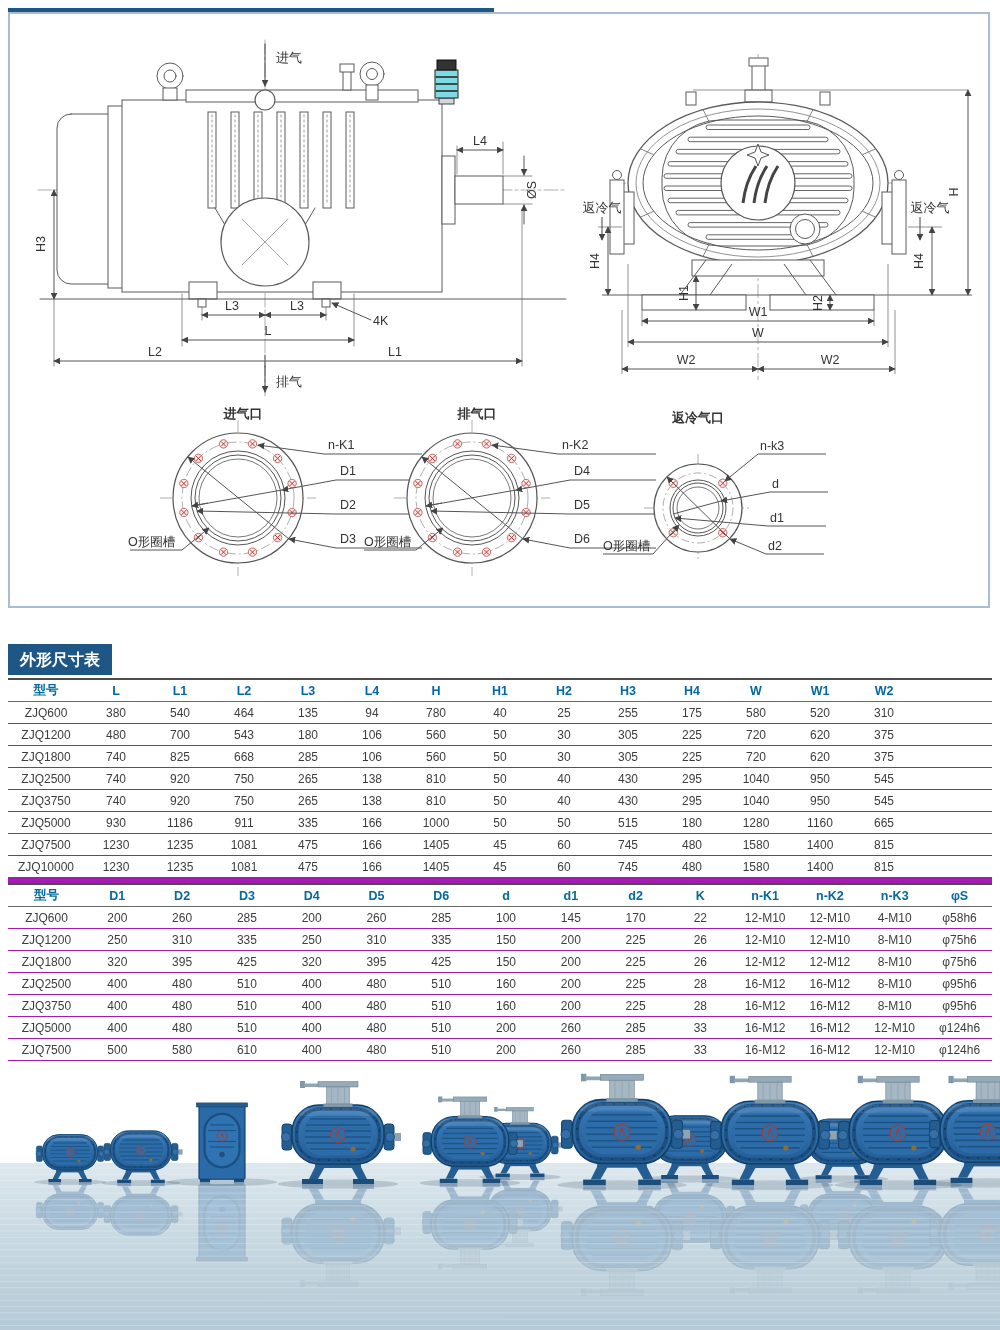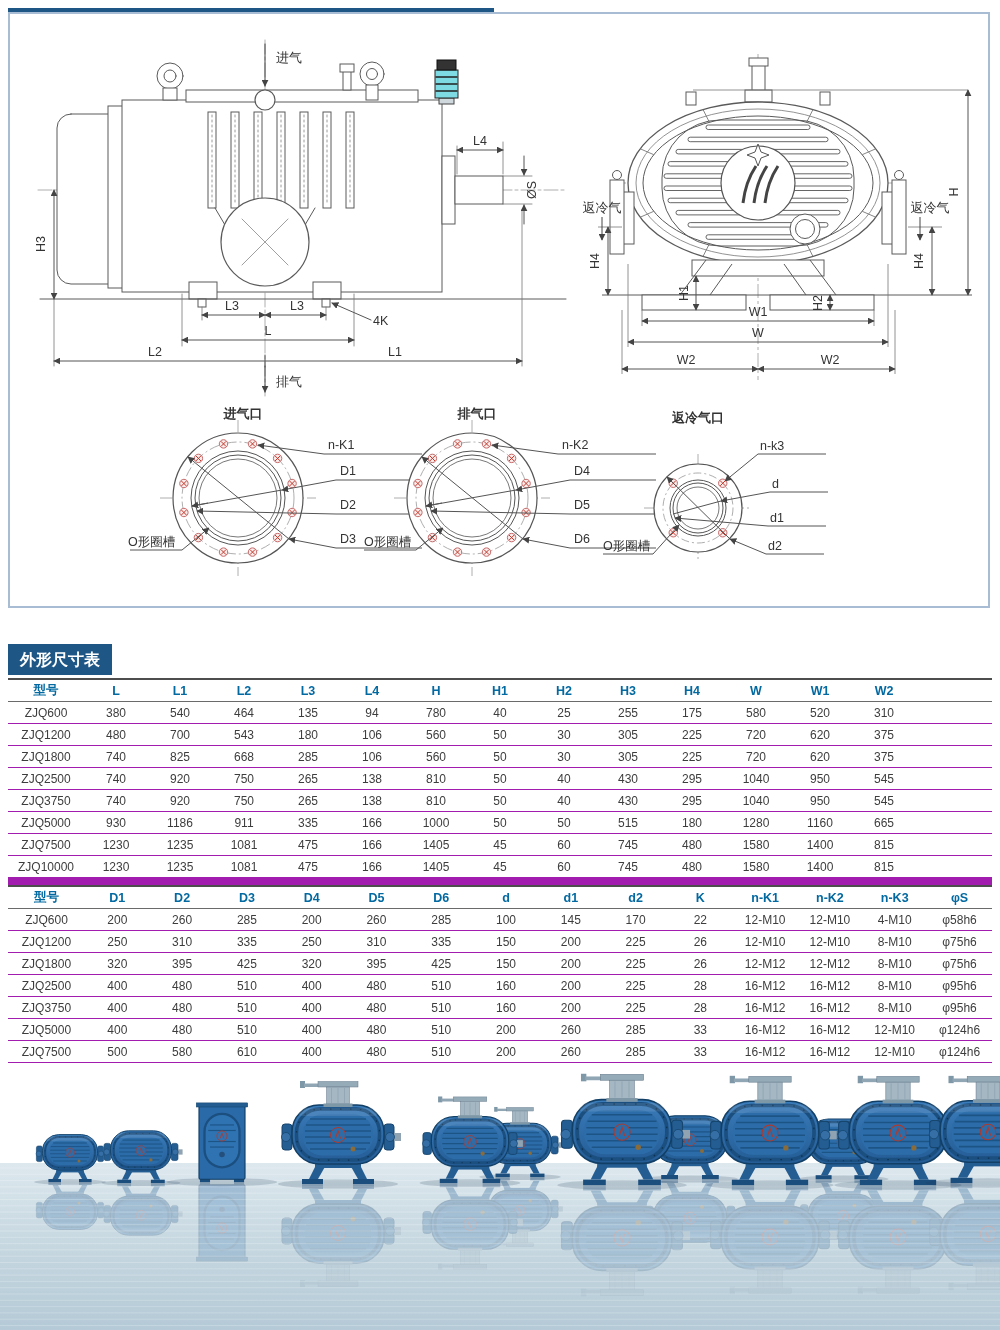--- a/index.html
+++ b/index.html
@@ -20,21 +20,21 @@
   .badge{
     position:absolute;left:8px;top:644px;height:31px;background:#1e5786;
     color:#fff;font-size:16px;font-weight:bold;line-height:31px;padding:0 12px;
   }
   .tables{position:absolute;left:8px;top:678px;width:984px;}
   table{border-collapse:collapse;width:100%;table-layout:fixed;color:#3d3d3d;}
   th,td{font-size:12px;text-align:center;padding:0;height:21px;font-weight:normal;overflow:hidden;white-space:nowrap;}
   thead th{font-weight:bold;font-size:12.5px;color:#0369a1;}
   thead tr{border-top:2px solid #4d4d4d;border-bottom:1.5px solid #6a6a6a;}
   tbody tr{border-bottom:1px solid #a21caf;}
-  tbody tr:last-child{border-bottom:8px solid #a21caf;}
+  tbody tr:last-child{border-bottom:6px solid #a21caf;}
   .photo{position:absolute;left:0;top:1065px;width:1000px;height:265px;}
   text{fill:#333;}
   .dimtxt{font-size:12.5px;}
   .cntxt{font-size:13px;}
 </style>
 </head>
 <body>
 
 <div class="title-bar">ZJQ气冷式直排大气罗茨真空泵外形安装尺寸图</div>
 

